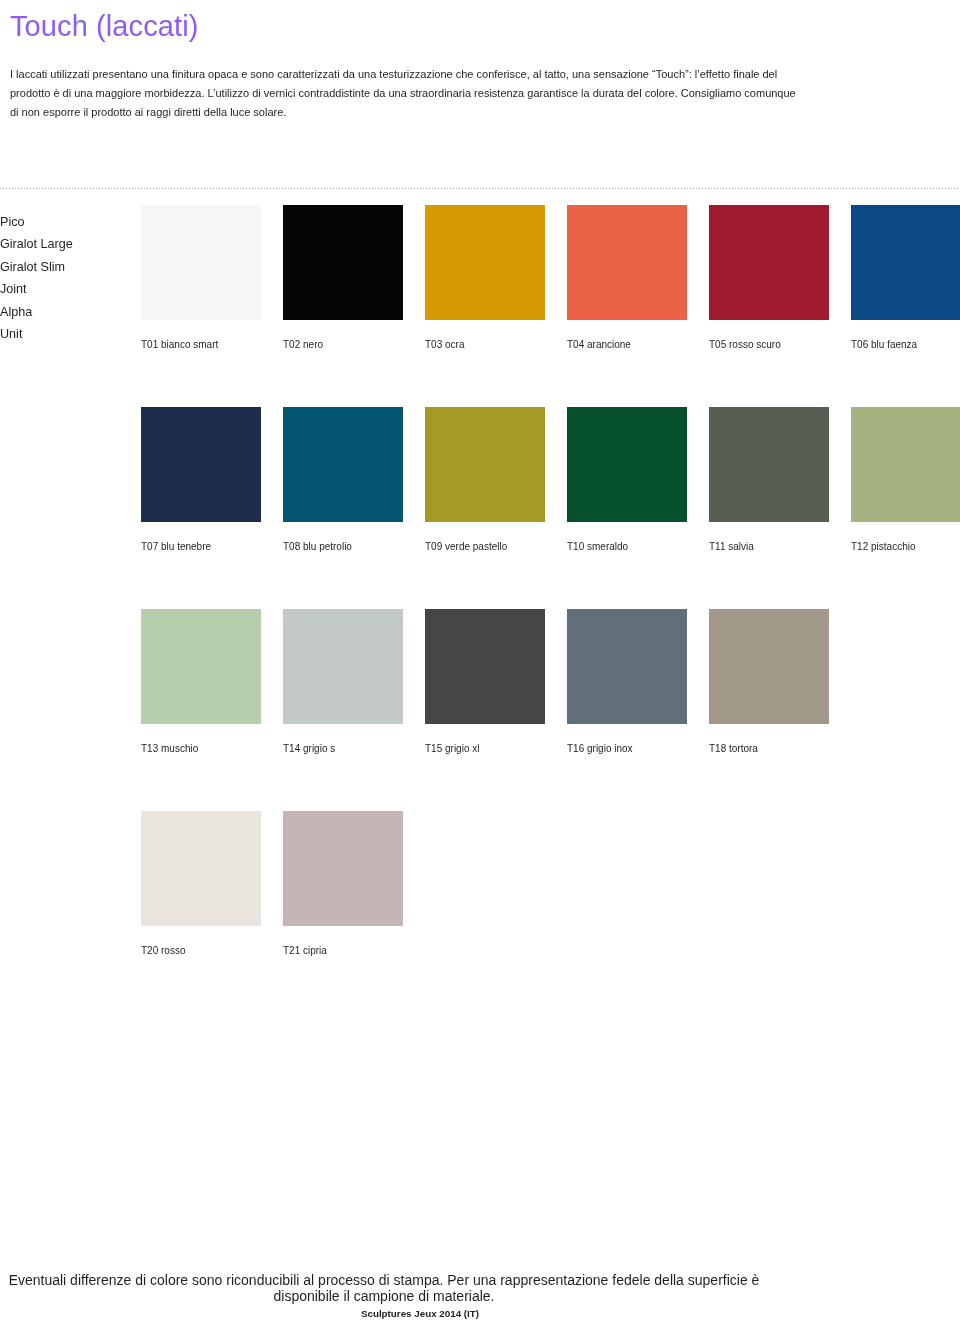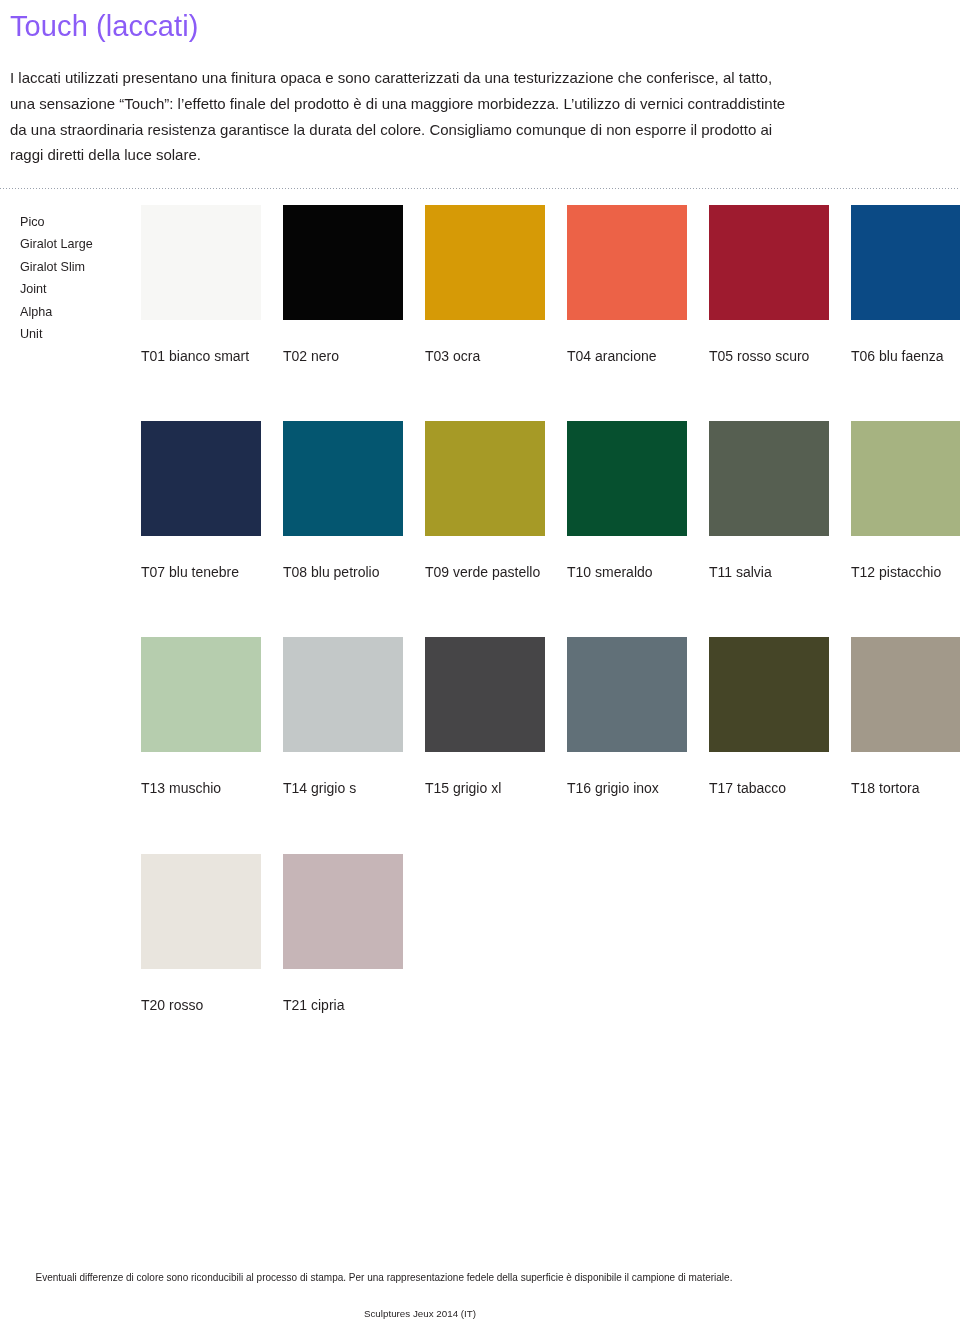--- a/index.html
+++ b/index.html
@@ -35,21 +35,21 @@
     padding-top: 12px;
     padding-left: 2px;
     color: #8b5cf6;
   }
 
   .intro {
     margin: 0;
     padding-top: 24px;
     padding-left: 2px;
     width: 790px;
-    font-size: 15px;
+    font-size: 11px;
     font-weight: 400;
     line-height: 1.72;
     color: #231f20;
   }
 
   
   .rule {
     position: absolute;
     left: 0;
     top: 188px;
@@ -81,32 +81,32 @@
   }
 
   .swatch-chip {
     width: 120px;
     height: 115px;
     display: block;
   }
 
   .swatch-label {
     display: block;
-    margin-top: 27px;
-    font-size: 14px;
+    margin-top: 18px;
+    font-size: 10px;
     font-weight: 400;
     line-height: 1.3;
     color: #231f20;
     white-space: nowrap;
   }
 
   
   .product-list {
     position: absolute;
-    left: 20px;
+    left: 0;
     top: 211px;
     width: 130px;
     list-style: none;
     margin: 0;
     padding: 0;
   }
   .product-list li {
     font-size: 12.6px;
     font-weight: 400;
     line-height: 22.4px;
@@ -114,33 +114,33 @@
     white-space: nowrap;
   }
 
   
   .footnote {
     position: absolute;
     left: 0;
     top: 1272px;
     width: 768px;
     text-align: center;
-    font-size: 10px;
+    font-size: 14px;
     font-weight: 400;
     color: #231f20;
   }
 
   .page-footer {
     position: absolute;
     left: 0;
     top: 1308px;
     width: 840px;
     text-align: center;
     font-size: 9.8px;
-    font-weight: 400;
+    font-weight: 700;
     color: #231f20;
   }
 </style>
 </head>
 <body>
 
 <div class="page">
 
   <h1 class="page-title">Touch (laccati)</h1>
 
@@ -224,24 +224,20 @@
       </div>
       <div class="swatch-cell">
         <span class="swatch-chip" style="background-color: rgb(70, 69, 71);"></span>
         <span class="swatch-label">T15 grigio xl</span>
       </div>
       <div class="swatch-cell">
         <span class="swatch-chip" style="background-color: rgb(97, 112, 120);"></span>
         <span class="swatch-label">T16 grigio inox</span>
       </div>
       <div class="swatch-cell">
-        <span class="swatch-chip" style="background-color: rgb(69, 69, 39);"></span>
-        <span class="swatch-label">T17 tabacco</span>
-      </div>
-      <div class="swatch-cell">
         <span class="swatch-chip" style="background-color: rgb(162, 153, 138);"></span>
         <span class="swatch-label">T18 tortora</span>
       </div>
     </div>
 
     <div class="swatch-row">
       <div class="swatch-cell">
         <span class="swatch-chip" style="background-color: rgb(233, 229, 222);"></span>
         <span class="swatch-label">T20 rosso</span>
       </div>

